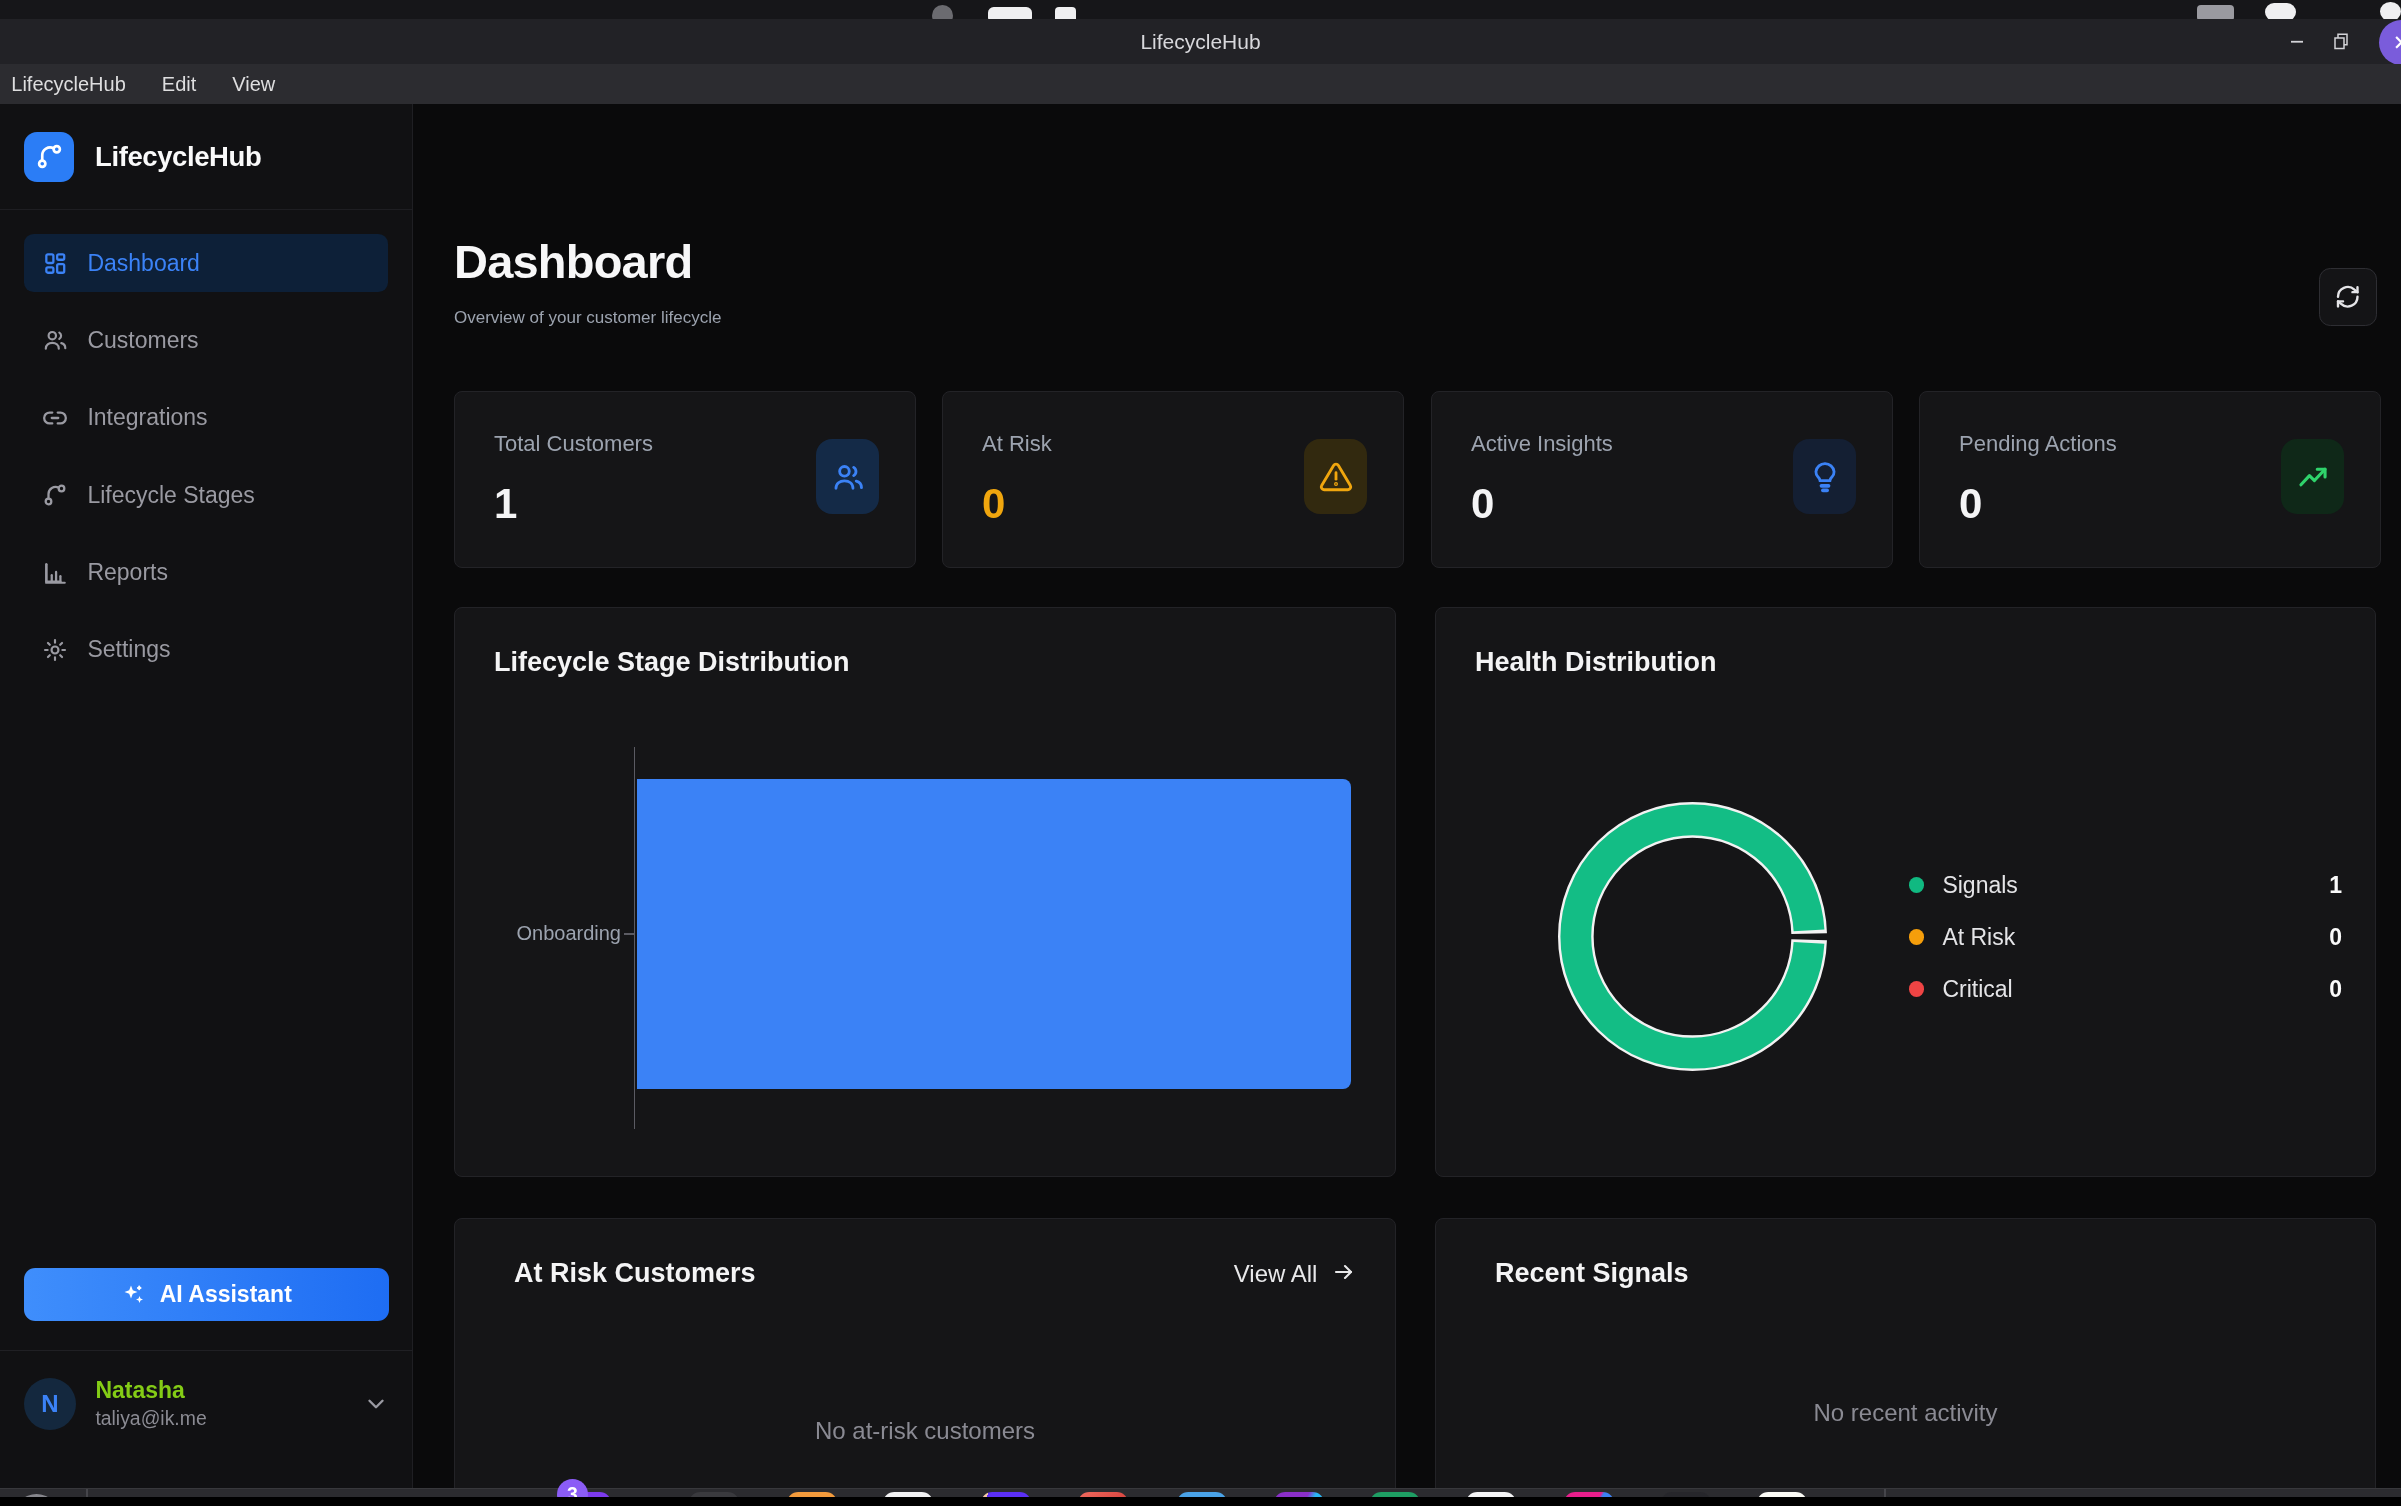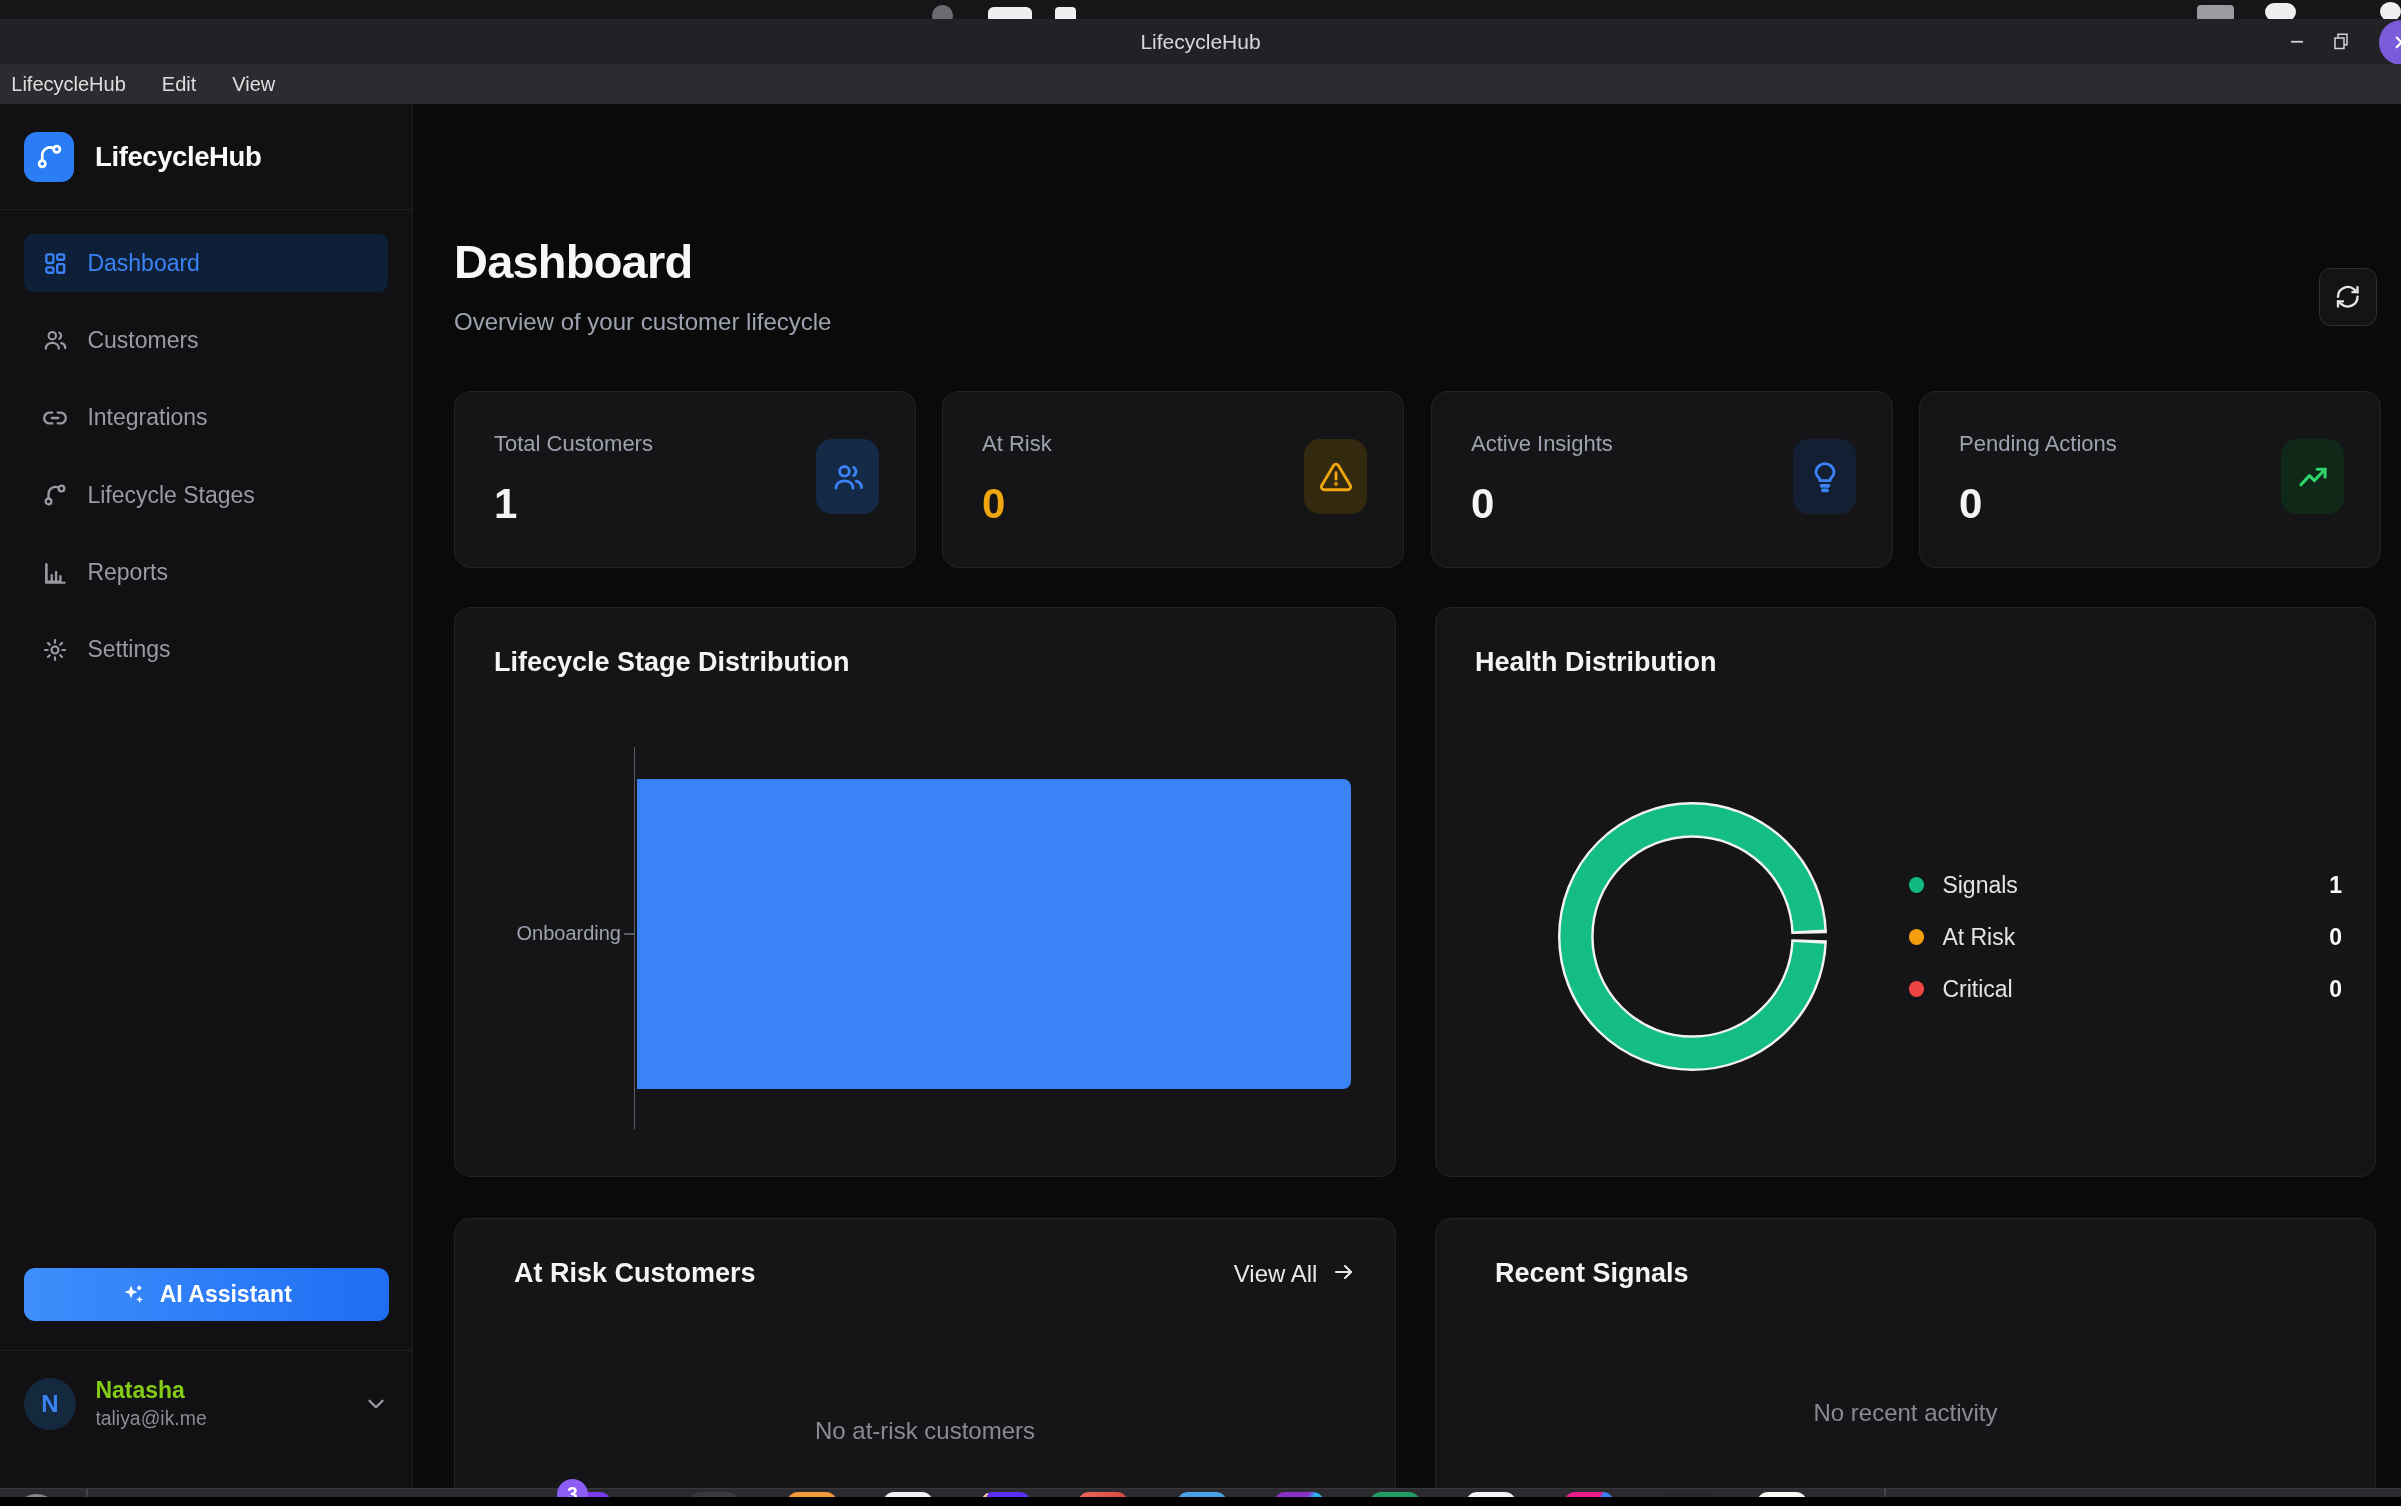--- a/index.html
+++ b/index.html
@@ -41,24 +41,24 @@
   .user-sec{position:absolute;left:0;top:1246px;width:413px;border-top:0.8px solid #202024;padding:26px 24px;box-sizing:border-box;display:flex;align-items:center;gap:19.4px;}
   .avatar{width:52px;height:52px;border-radius:50%;background:#14283e;color:#3b82f6;font-size:24px;font-weight:600;display:flex;align-items:center;justify-content:center;flex:none;}
   .user-meta{flex:1;min-width:0;}
   .user-name{color:#84cc16;font-size:23px;font-weight:700;}
   .user-email{color:#8b8b93;font-size:19.4px;margin-top:3.2px;}
   .user-chevron{color:#9a9aa2;flex:none;}
 
   
   .main{position:absolute;left:414px;top:0;width:1987px;height:1384px;background:#0a0a0b;}
   .page-title{position:absolute;left:40px;top:130px;color:#f7f7f8;font-size:47px;font-weight:800;letter-spacing:-0.8px;}
-  .page-sub{position:absolute;left:40px;top:204px;color:#9ca3af;font-size:24px;}
+  .page-sub{position:absolute;left:40px;top:204px;color:#9ca3af;font-size:17px;}
   .refresh-btn{position:absolute;left:1905px;top:164px;width:58px;height:58px;border-radius:11.3px;background:#141416;border:0.8px solid #2e2e33;box-sizing:border-box;display:flex;align-items:center;justify-content:center;color:#e4e4e7;cursor:pointer;}
 
-  .card{position:absolute;background:#151517;border:0.8px solid #232327;border-radius:16px;box-sizing:border-box;}
+  .card{position:absolute;background:#151517;border:0.8px solid #232327;border-radius:8px;box-sizing:border-box;}
 
   
   .stat-card{top:287px;width:462px;height:177px;padding:39px;}
   .stat-label{color:#9ca3af;font-size:22px;}
   .stat-value{font-size:42px;font-weight:800;color:#f4f4f5;margin-top:23px;}
   .stat-value.amber{color:#f0a60e;}
   .chip{position:absolute;right:36px;top:47px;width:63px;height:75px;border-radius:16px;display:flex;align-items:center;justify-content:center;}
 
   
   .chart-card{top:503px;height:570px;padding:39px;}

